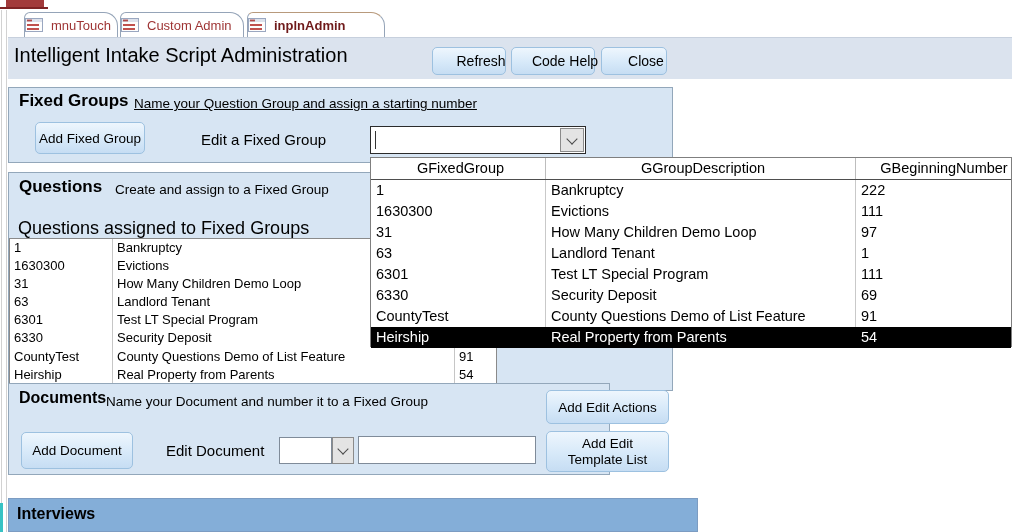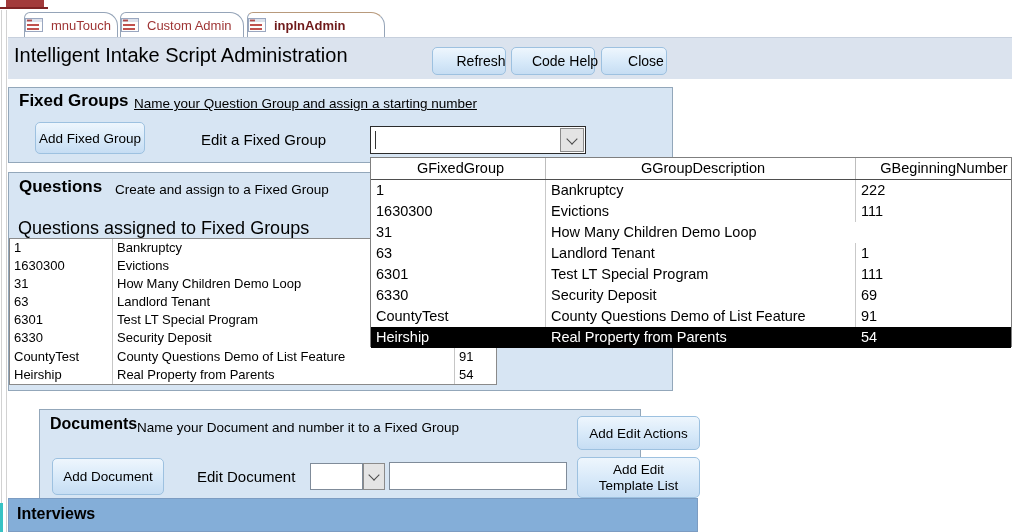--- a/index.html
+++ b/index.html
@@ -192,20 +192,21 @@
         <span>222</span>
       </div>
     <div class="dd-row">
         <span>1630300</span>
         <span>Evictions</span>
         <span>111</span>
       </div>
     <div class="dd-row">
         <span>31</span>
         <span>How Many Children Demo Loop</span>
+        <span>97</span>
       </div>
     <div class="dd-row">
         <span>63</span>
         <span>Landlord Tenant</span>
         <span>1</span>
       </div>
     <div class="dd-row">
         <span>6301</span>
         <span>Test LT Special Program</span>
         <span>111</span>
@@ -220,21 +221,21 @@
         <span>County Questions Demo of List Feature</span>
         <span>91</span>
       </div>
     <div class="dd-row selected">
         <span>Heirship</span>
         <span>Real Property from Parents</span>
         <span>54</span>
       </div>
   </div>
 
-  <div class="panel" style="top:409px;width:602px;height:92px;margin-left:31px;">
+  <div class="panel" style="top:383px;width:602px;height:92px;">
     <div class="sec-head" style="left:10px;top:5px;font-size:16px;">Documents</div>
     <div class="sec-sub" style="left:97px;top:10px;">Name your Document and number it to a Fixed Group</div>
     <div class="btn" style="position:absolute;left:537px;top:6px;width:123px;height:34px;font-size:13.5px;">Add Edit  Actions</div>
     <div class="btn" style="position:absolute;left:12px;top:48px;width:112px;height:37px;font-size:13.5px;">Add Document</div>
     <div class="sec-sub" style="left:157px;top:58px;font-size:15px;">Edit Document</div>
     <div class="input-box" style="left:270px;top:53px;width:53px;height:27px;">
       <span style="position:absolute;left:4px;top:5px;font-size:13px;"></span>
     </div>
     <div class="dd-btn" style="left:323px;top:53px;width:22px;height:27px;">
       <span class="chev"></span>

